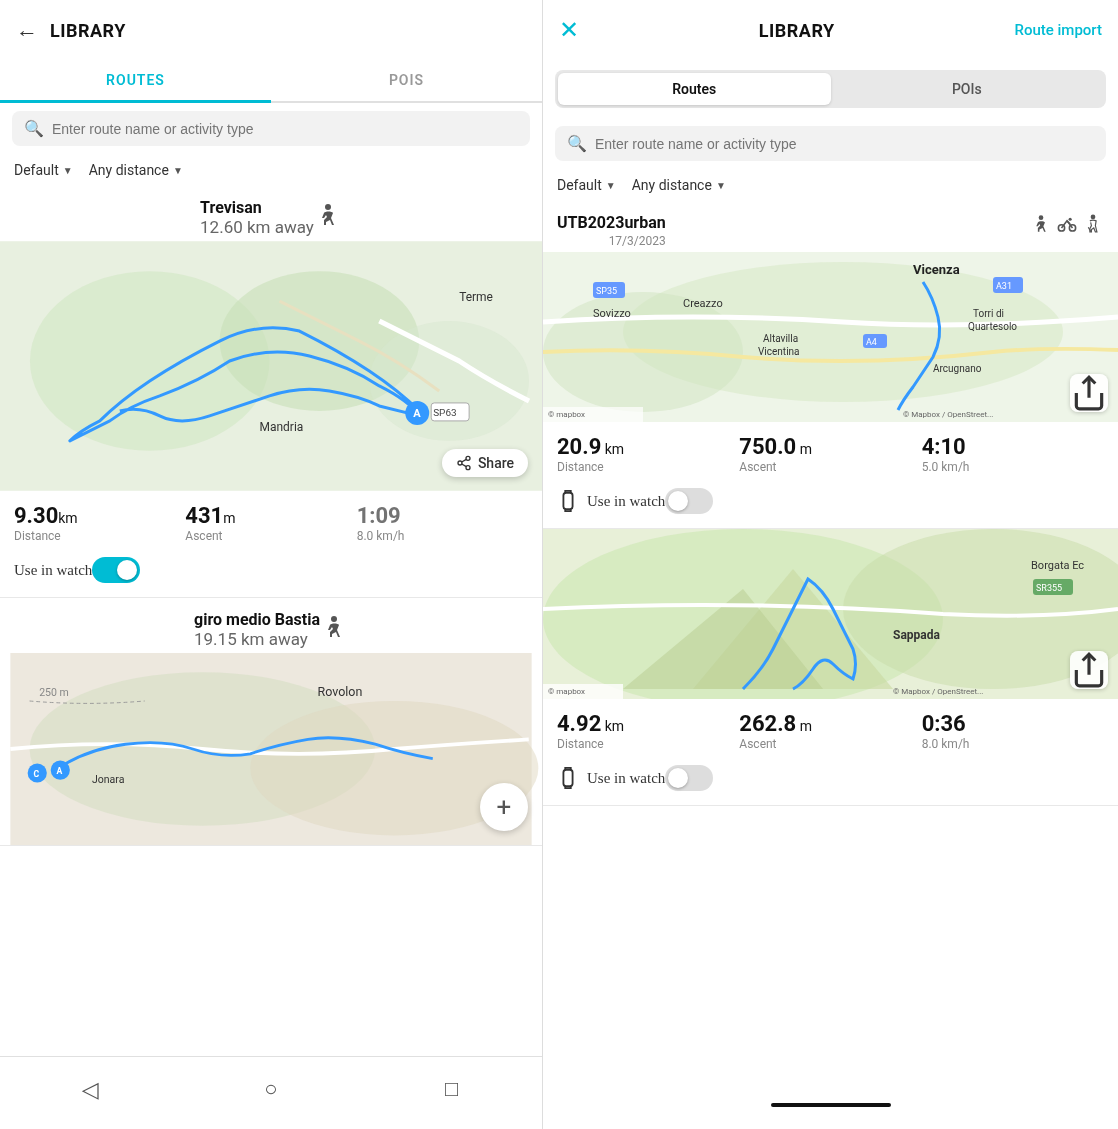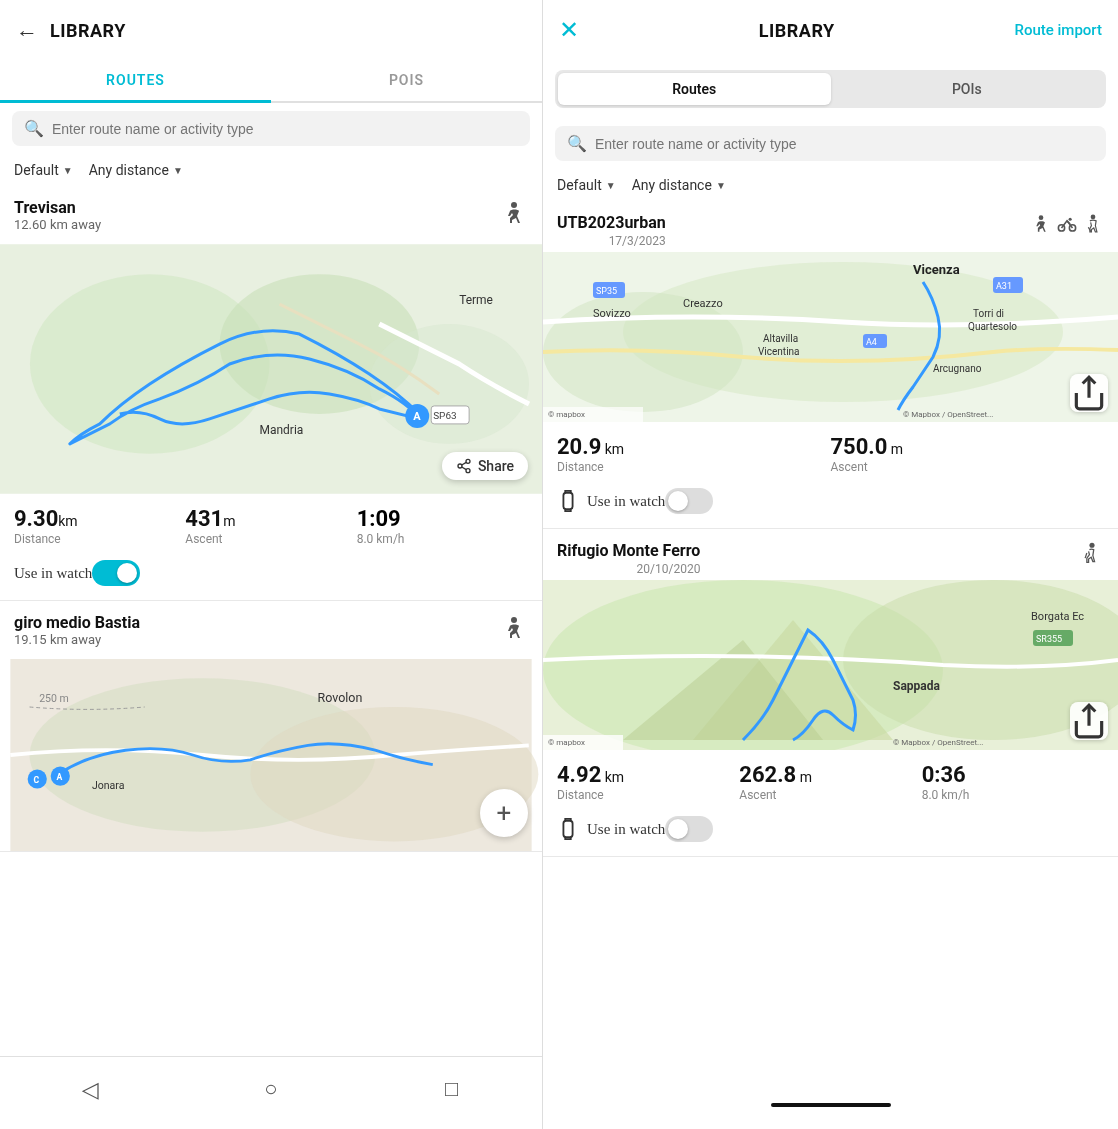--- a/index.html
+++ b/index.html
@@ -175,30 +175,30 @@
     .route-card {
       background: #fff;
       margin-bottom: 0;
       border-bottom: 1px solid #e8e8e8;
       padding-bottom: 0;
     }
 
     .route-card-header {
       display: flex;
       align-items: center;
-      justify-content: space-between;
-      padding: 12px 14px 12px;
+      justify-content: center;
+      padding: 12px 14px 4px;
     }
     .route-name {
       font-size: 16px;
       font-weight: 700;
       color: #111;
     }
     .route-distance-away {
-      font-size: 13px;
+      font-size: 17px;
       color: #666;
     }
     .activity-icon {
       font-size: 22px;
       color: #555;
     }
 
     
     .map-placeholder {
       width: 100%;
@@ -263,21 +263,21 @@
     }
     .stat-unit {
       font-size: 14px;
       font-weight: 400;
     }
     .stat-label {
       font-size: 12px;
       color: #888;
       margin-top: 1px;
     }
-    .stat-value.teal { color: #000000; }
+    .stat-value.teal { color: #737373; }
 
     
     .use-in-watch-row {
       display: flex;
       align-items: center;
       justify-content: flex-start;
       padding: 10px 14px 14px;
       font-family: Liberation Serif, serif;
     }
     .use-in-watch-label {
@@ -675,52 +675,41 @@
             <span>20.9</span><span class="stat-unit"> km</span>
           </div>
           <div class="stat-label">Distance</div>
         </div>
         <div class="stat-item">
           <div class="stat-value">
             <span>750.0</span><span class="stat-unit"> m</span>
           </div>
           <div class="stat-label">Ascent</div>
         </div>
+        <div class="stat-item">
+          <div class="stat-value">4:10</div>
+          <div class="stat-label">5.0 km/h</div>
+        </div>
       </div>
 
       <div class="use-in-watch-row">
         <div style="display:flex;align-items:center;gap:8px">
           <svg width="22" height="22" viewBox="0 0 24 24" fill="none" stroke="#333" stroke-width="2">
               <rect x="7" y="3" width="10" height="18" rx="3"></rect>
               <path d="M9 3V1h6v2M9 21v2h6v-2"></path>
             </svg>
           <span class="use-in-watch-label">Use in watch</span>
         </div>
         <div class="toggle">
           <div class="toggle-knob"></div>
         </div>
       </div>
     </div>
 
     <div class="right-route-card">
-      <div class="right-route-header">
-        <div>
-          <div class="right-route-name">Rifugio Monte Ferro</div>
-          <div class="right-route-date">20/10/2020</div>
-        </div>
-        <div class="activity-icons-row">
-          <span class="act-icon">
-            <svg width="24" height="24" viewBox="0 0 28 28" fill="none">
-                <circle cx="14" cy="5" r="3" fill="#555"></circle>
-                <path d="M11 10 Q13 9 16 10 L15 17 L17 24 H15 L13 19 L10 21 V25 H8 V20 L11 16 L10 12" stroke="#555" stroke-width="1.5" fill="none"></path>
-                <path d="M8 14 L6 20" stroke="#555" stroke-width="1.5"></path>
-              </svg>
-          </span>
-        </div>
-      </div>
 
       <div class="right-map-placeholder">
         <svg viewBox="0 0 575 170" xmlns="http://www.w3.org/2000/svg">
           <rect width="575" height="170" fill="#e8f0d8"></rect>
 
           <ellipse cx="200" cy="90" rx="200" ry="90" fill="#d0e8b8" opacity="0.7"></ellipse>
           <ellipse cx="450" cy="80" rx="150" ry="80" fill="#c8dca8" opacity="0.5"></ellipse>
 
           <polygon points="150,160 250,40 350,160" fill="#c8d8a0" opacity="0.6"></polygon>
           <polygon points="80,160 200,60 280,160" fill="#b8cc90" opacity="0.5"></polygon>

